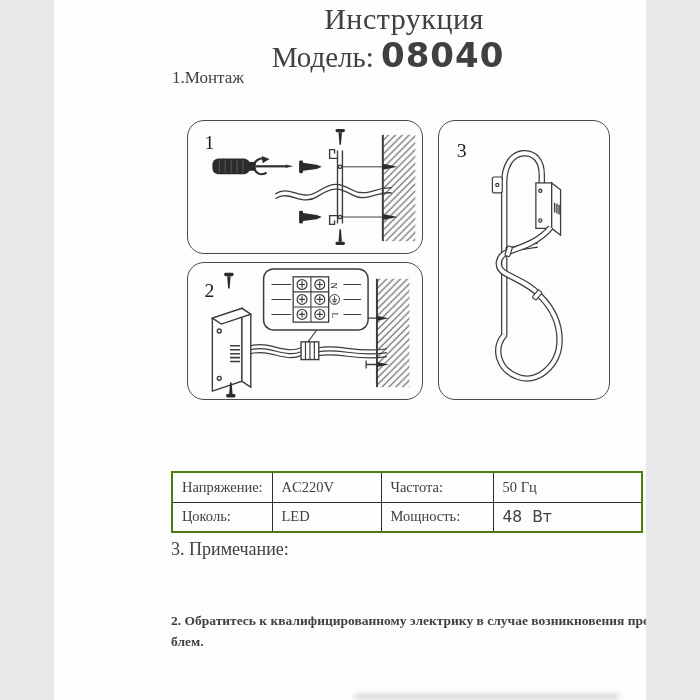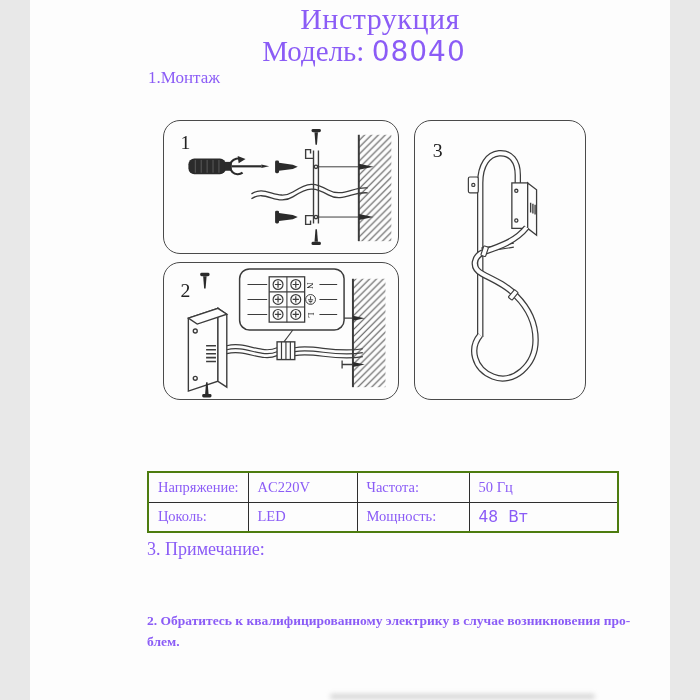--- a/index.html
+++ b/index.html
@@ -1,30 +1,30 @@
 <!DOCTYPE html>
 <html><head>
 <meta charset="utf-8">
 <style>
   * { margin:0; padding:0; box-sizing:border-box; }
   html,body { background:#e8e8e8; }
   .page {
-    position:relative; width:640px; height:700px; margin:0 auto;
-    background:#fdfdfd; color:#8b5cf6; overflow:hidden;
+    position:relative; width:592px; height:700px; margin:0 auto;
+    background:#fdfdfd; color:#404040; overflow:hidden;
     font-family:"Liberation Serif", serif;
   }
   .title {
     position:absolute; top:2px; left:0; width:700px; text-align:center;
     font-size:30px; font-weight:500; letter-spacing:.5px;
   }
   .model-line {
     position:absolute; top:35px; left:0; width:700px; text-align:center;
     font-size:29px; font-weight:500; transform:translateX(-16px);
   }
-  .model-num { font-family:"DejaVu Sans", sans-serif; font-size:28px; font-weight:400; letter-spacing:1px; }
+  .model-num { font-family:"DejaVu Sans", sans-serif; font-size:34px; font-weight:700; letter-spacing:1px; }
   .sec-montage { position:absolute; left:118px; top:68px; font-size:17px; }
   .sec-params  { position:absolute; left:117px; top:437px; font-size:18px; }
   .sec-notes   { position:absolute; left:117px; top:539px; font-size:18px; }
 
   .fig { position:absolute; border:1.7px solid #4a4a4a; border-radius:17px; background:#fdfdfd; }
   .fig1 { left:133px; top:120px; width:236px; height:134px; }
   .fig2 { left:133px; top:262px; width:236px; height:138px; }
   .fig3 { left:384px; top:120px; width:172px; height:280px; }
   .fig svg { display:block; width:100%; height:100%; }
   .fig-num { font-family:"Liberation Serif", serif; font-size:20px; fill:#222; }

